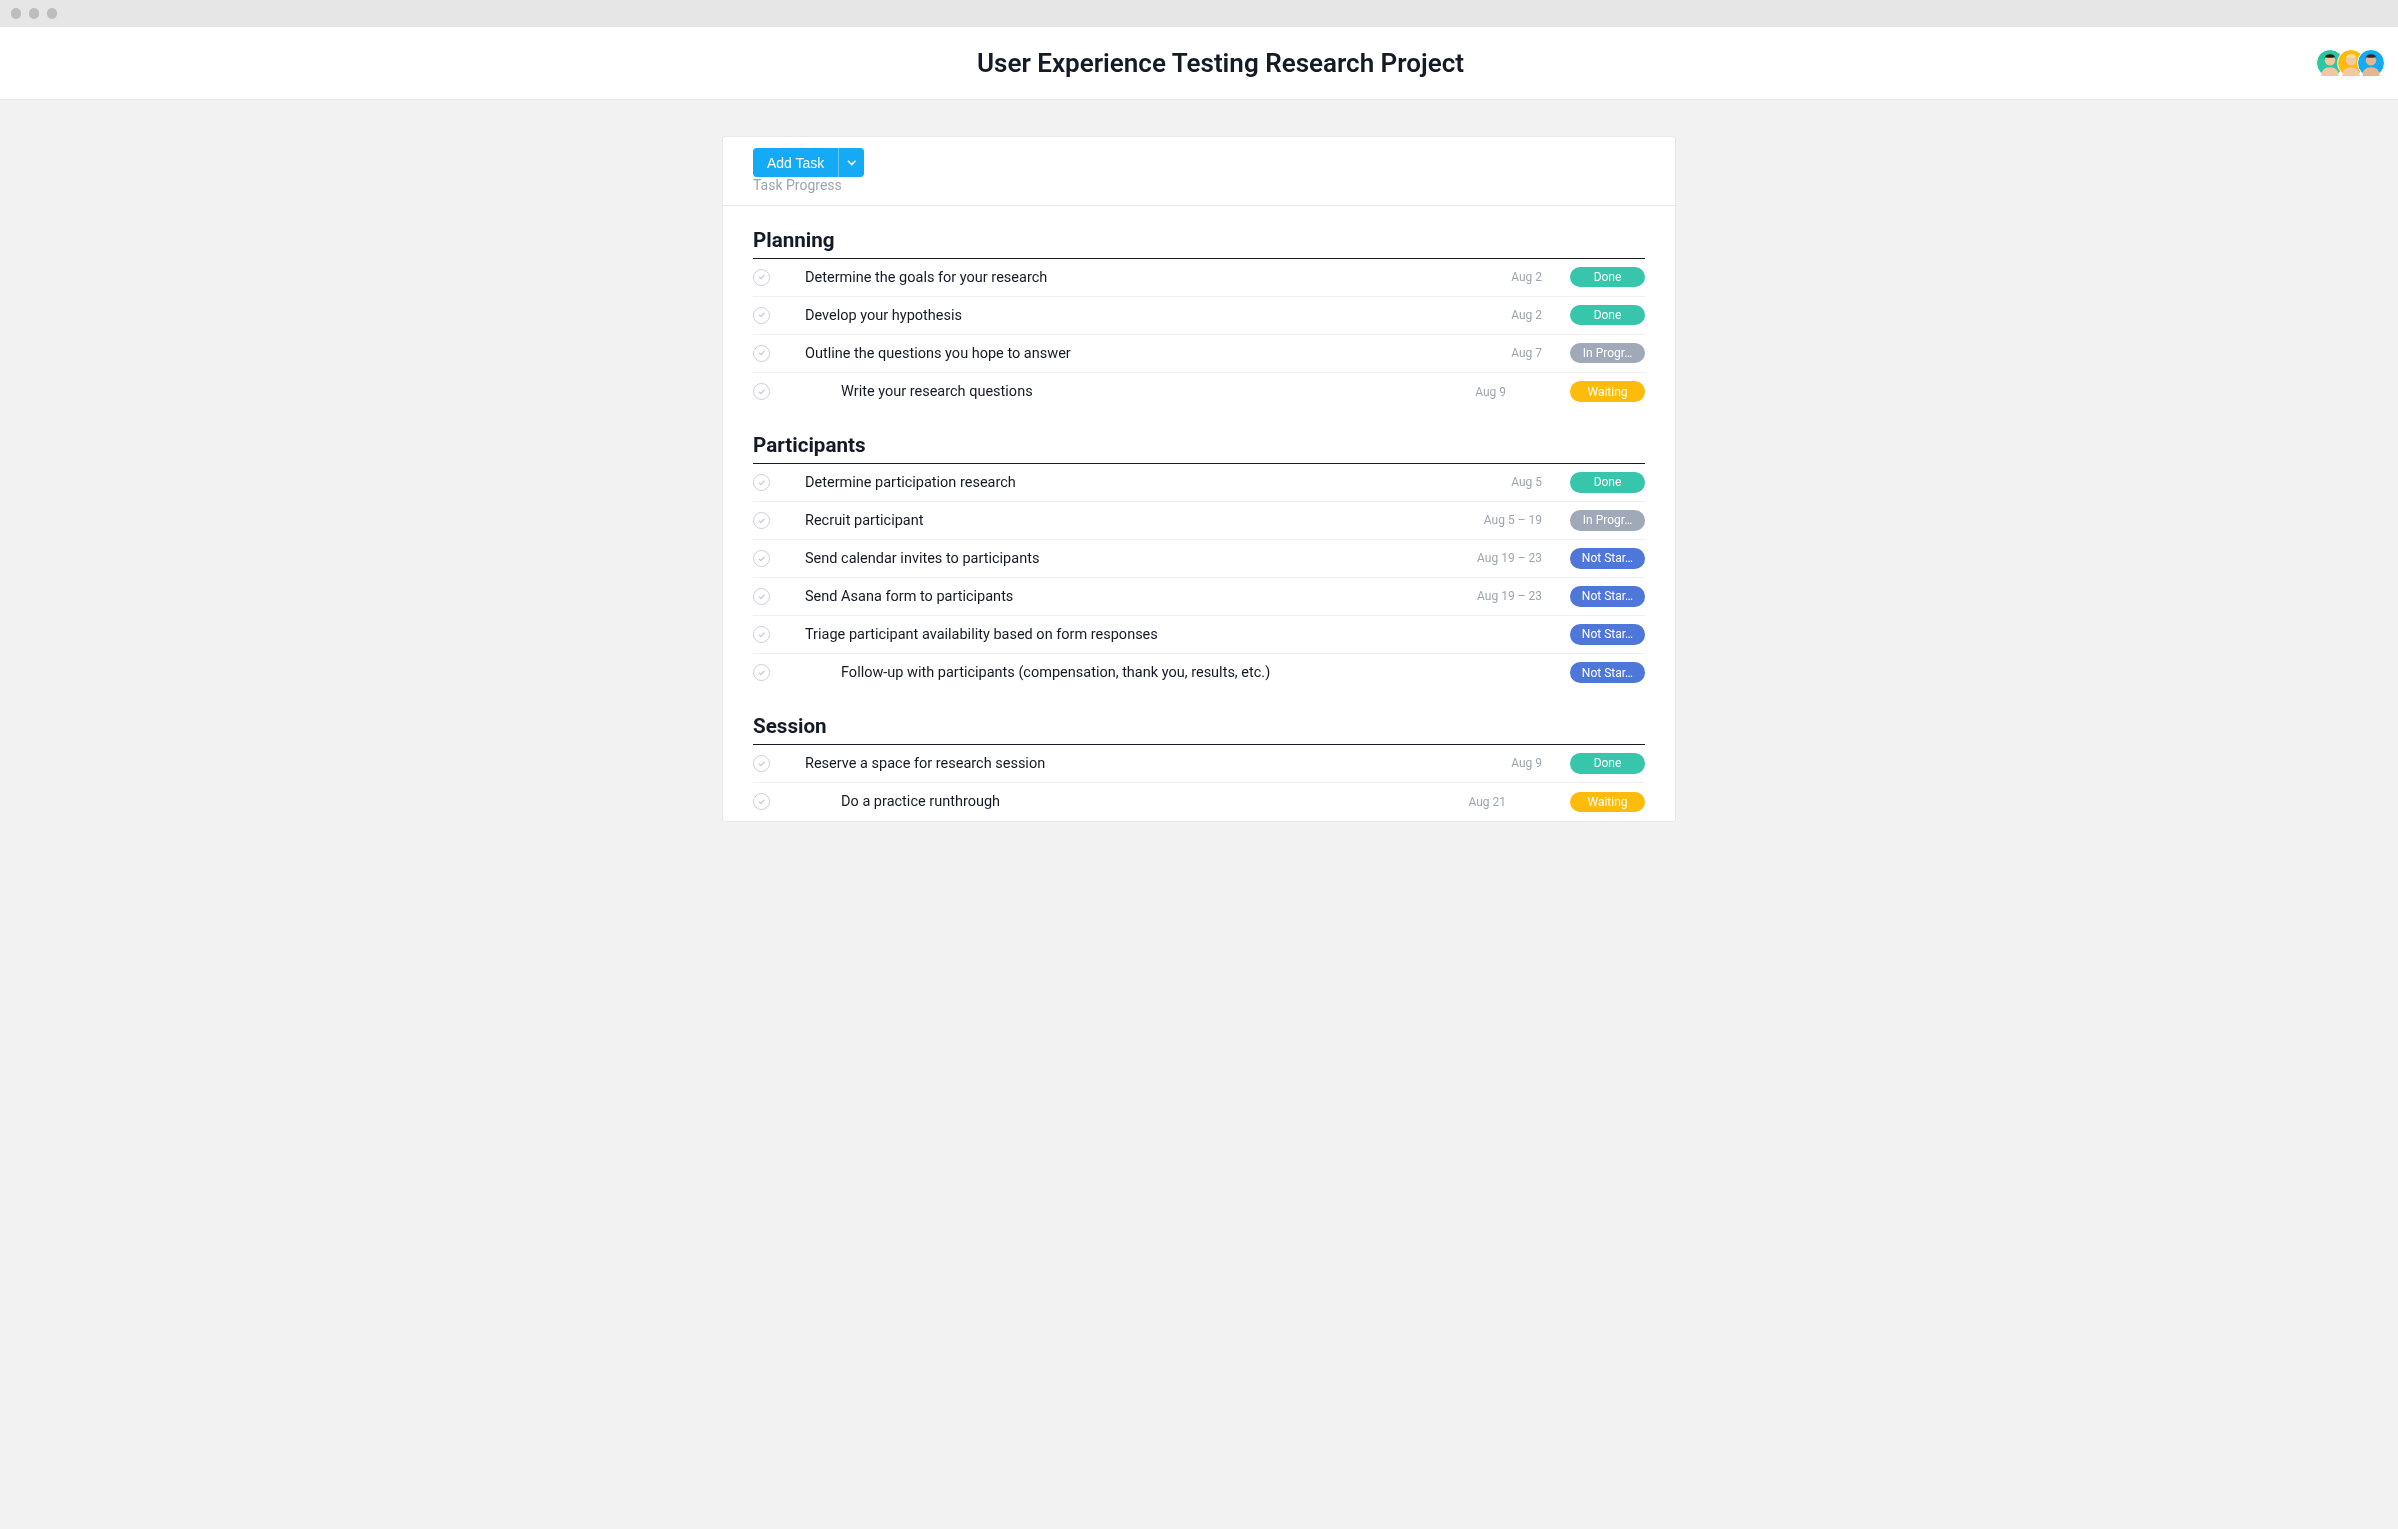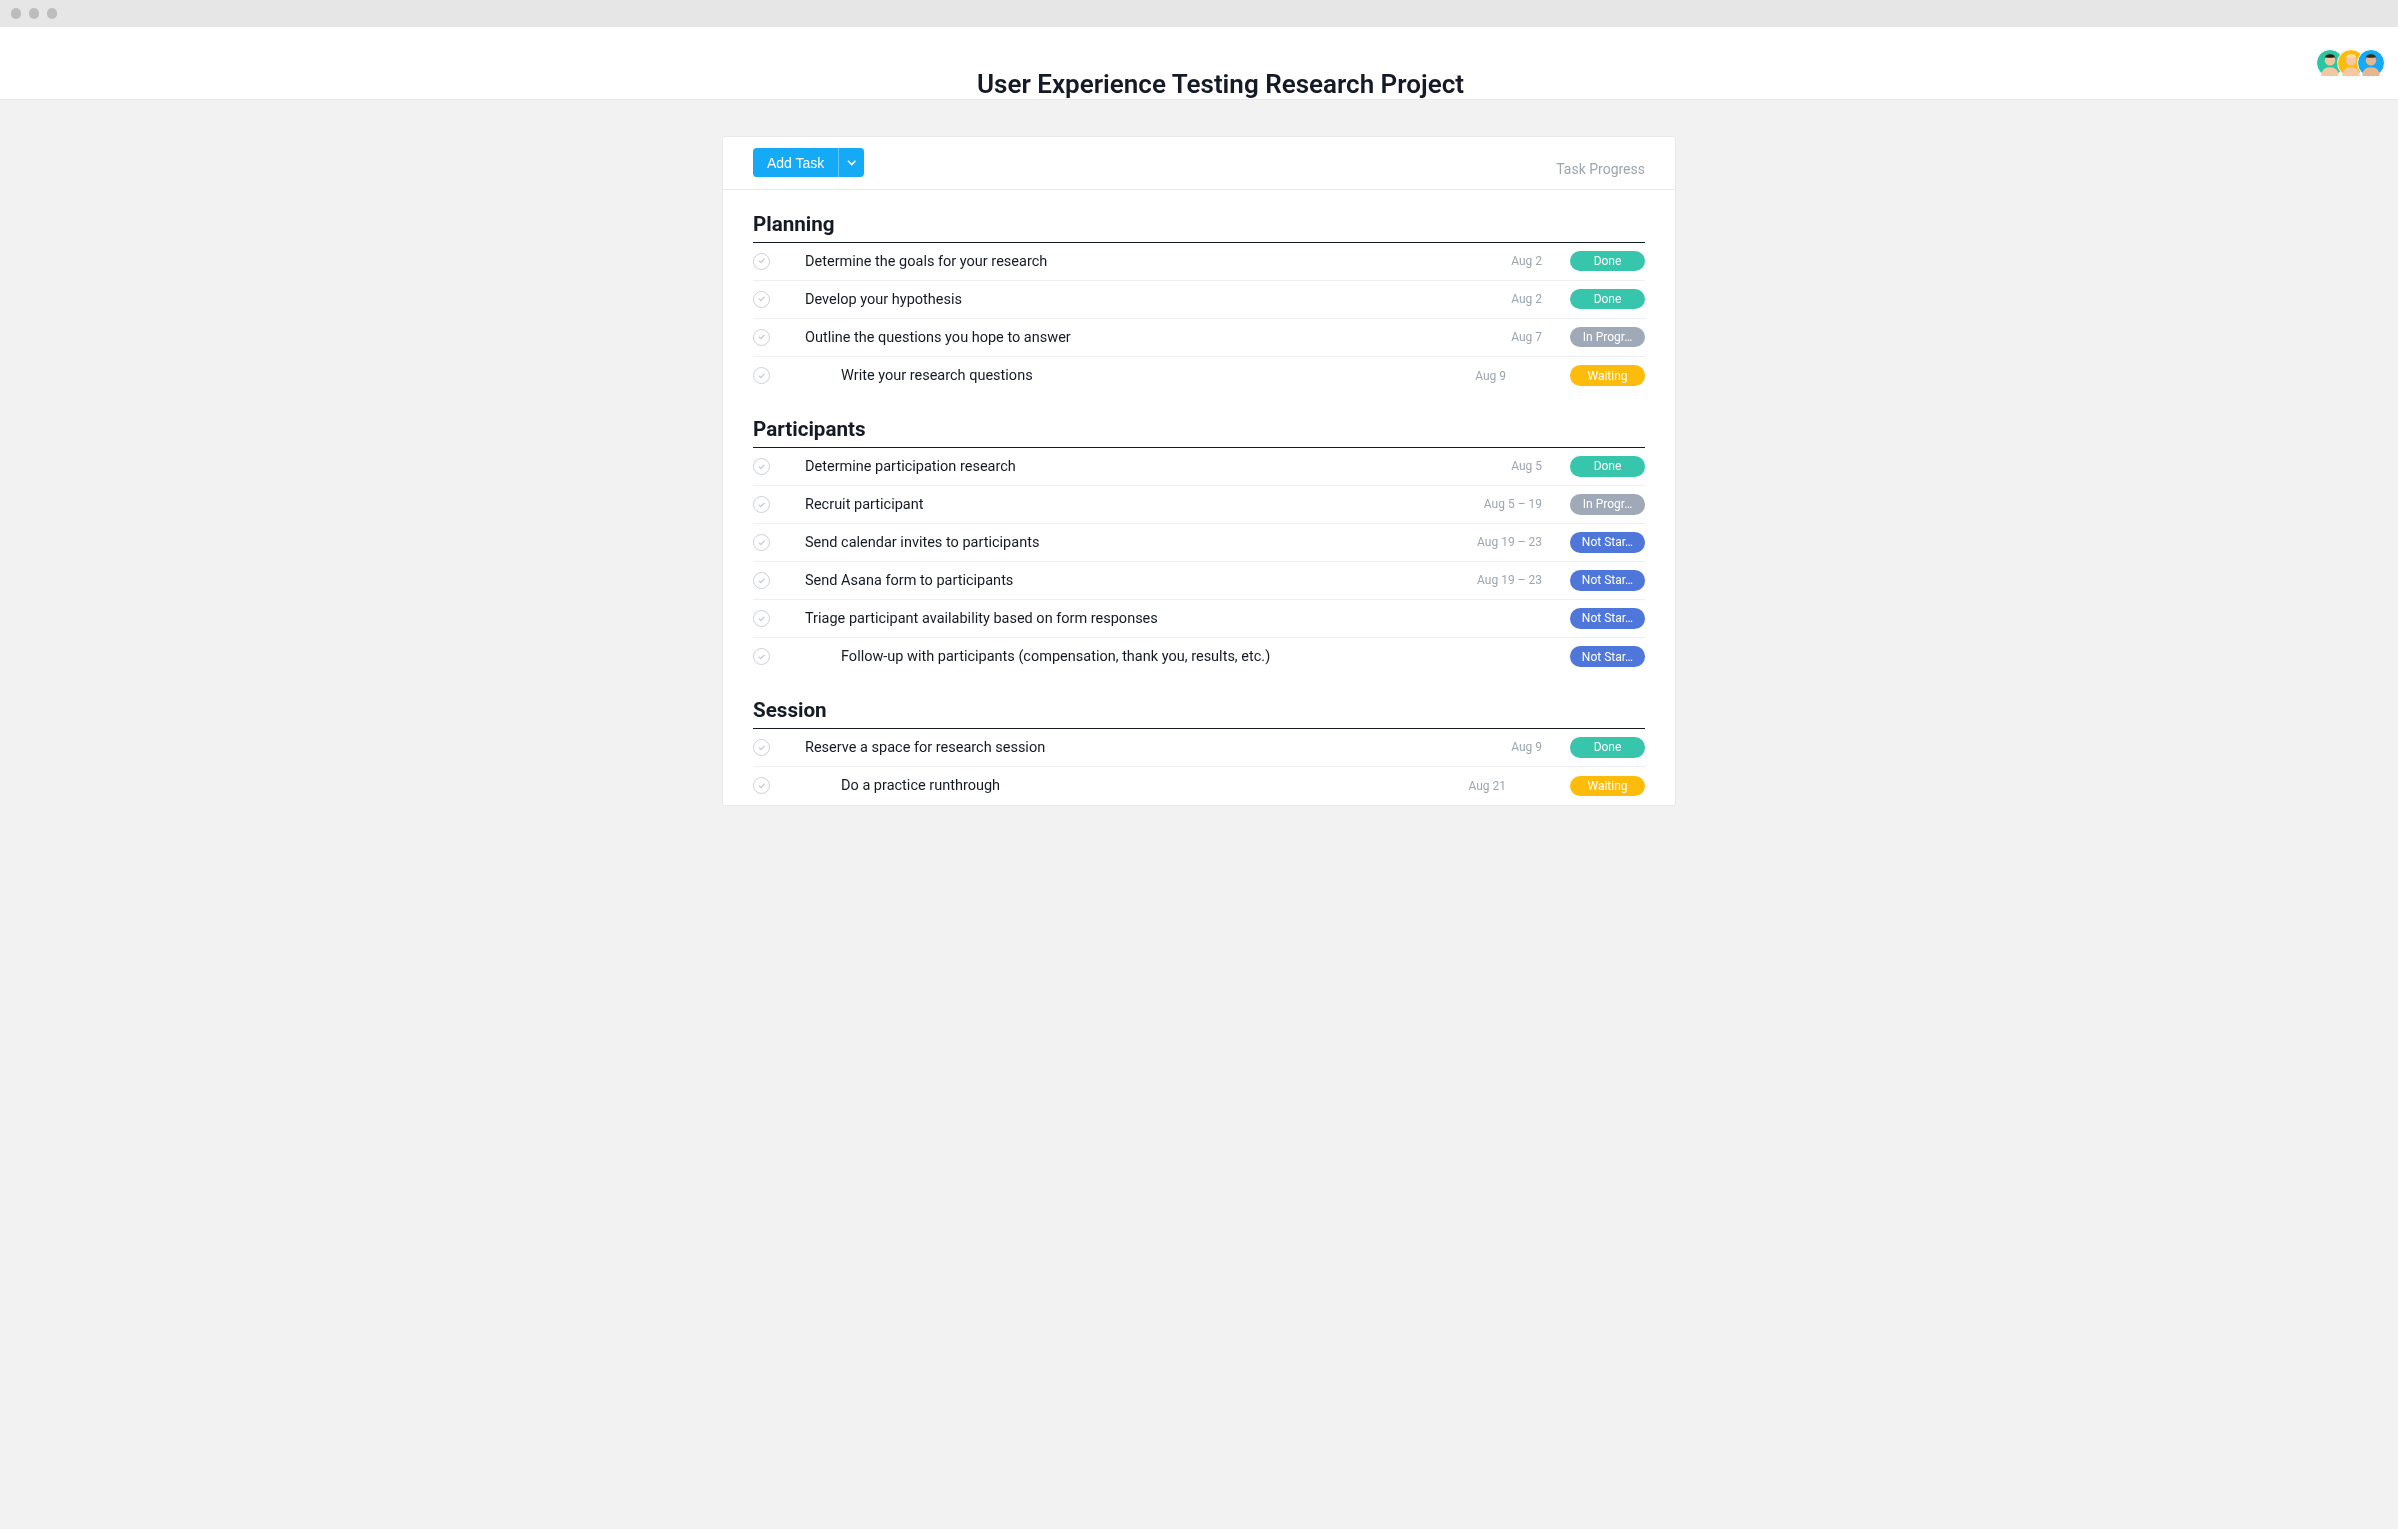--- a/index.html
+++ b/index.html
@@ -21,21 +21,21 @@
       width: 10.3px;
       height: 10.3px;
       border-radius: 50%;
       background: #bdbdbd;
     }
     .header {
       background: #fff;
       border-bottom: 0.9px solid #e8e8e8;
       height: 73px;
       display: flex;
-      align-items: flex-end;
+      align-items: center;
       justify-content: center;
       position: relative;
       padding-left: 43px;
     }
     .page-title {
       font-size: 26px;
       font-weight: 600;
       color: #151b26;
     }
     .avatars {
@@ -63,24 +63,25 @@
       padding-top: 36px;
     }
     .panel {
       width: 954px;
       background: #fff;
       border: 0.9px solid #e8e8e8;
       border-radius: 2.8px;
     }
     .toolbar {
       display: flex;
-      align-items: flex-end;
+      align-items: flex-start;
       justify-content: space-between;
       padding: 11.2px 30px 11.2px 30px;
       border-bottom: 0.9px solid #e8e8e8;
+      flex-direction: column;
     }
     .btn-group { display: flex; }
     .add-btn {
       background: #14aaf5;
       color: #fff;
       font-size: 14px;
       font-weight: 400;
       border: none;
       padding: 6.6px 14px;
       border-radius: 3.7px 0 0 3.7px;

